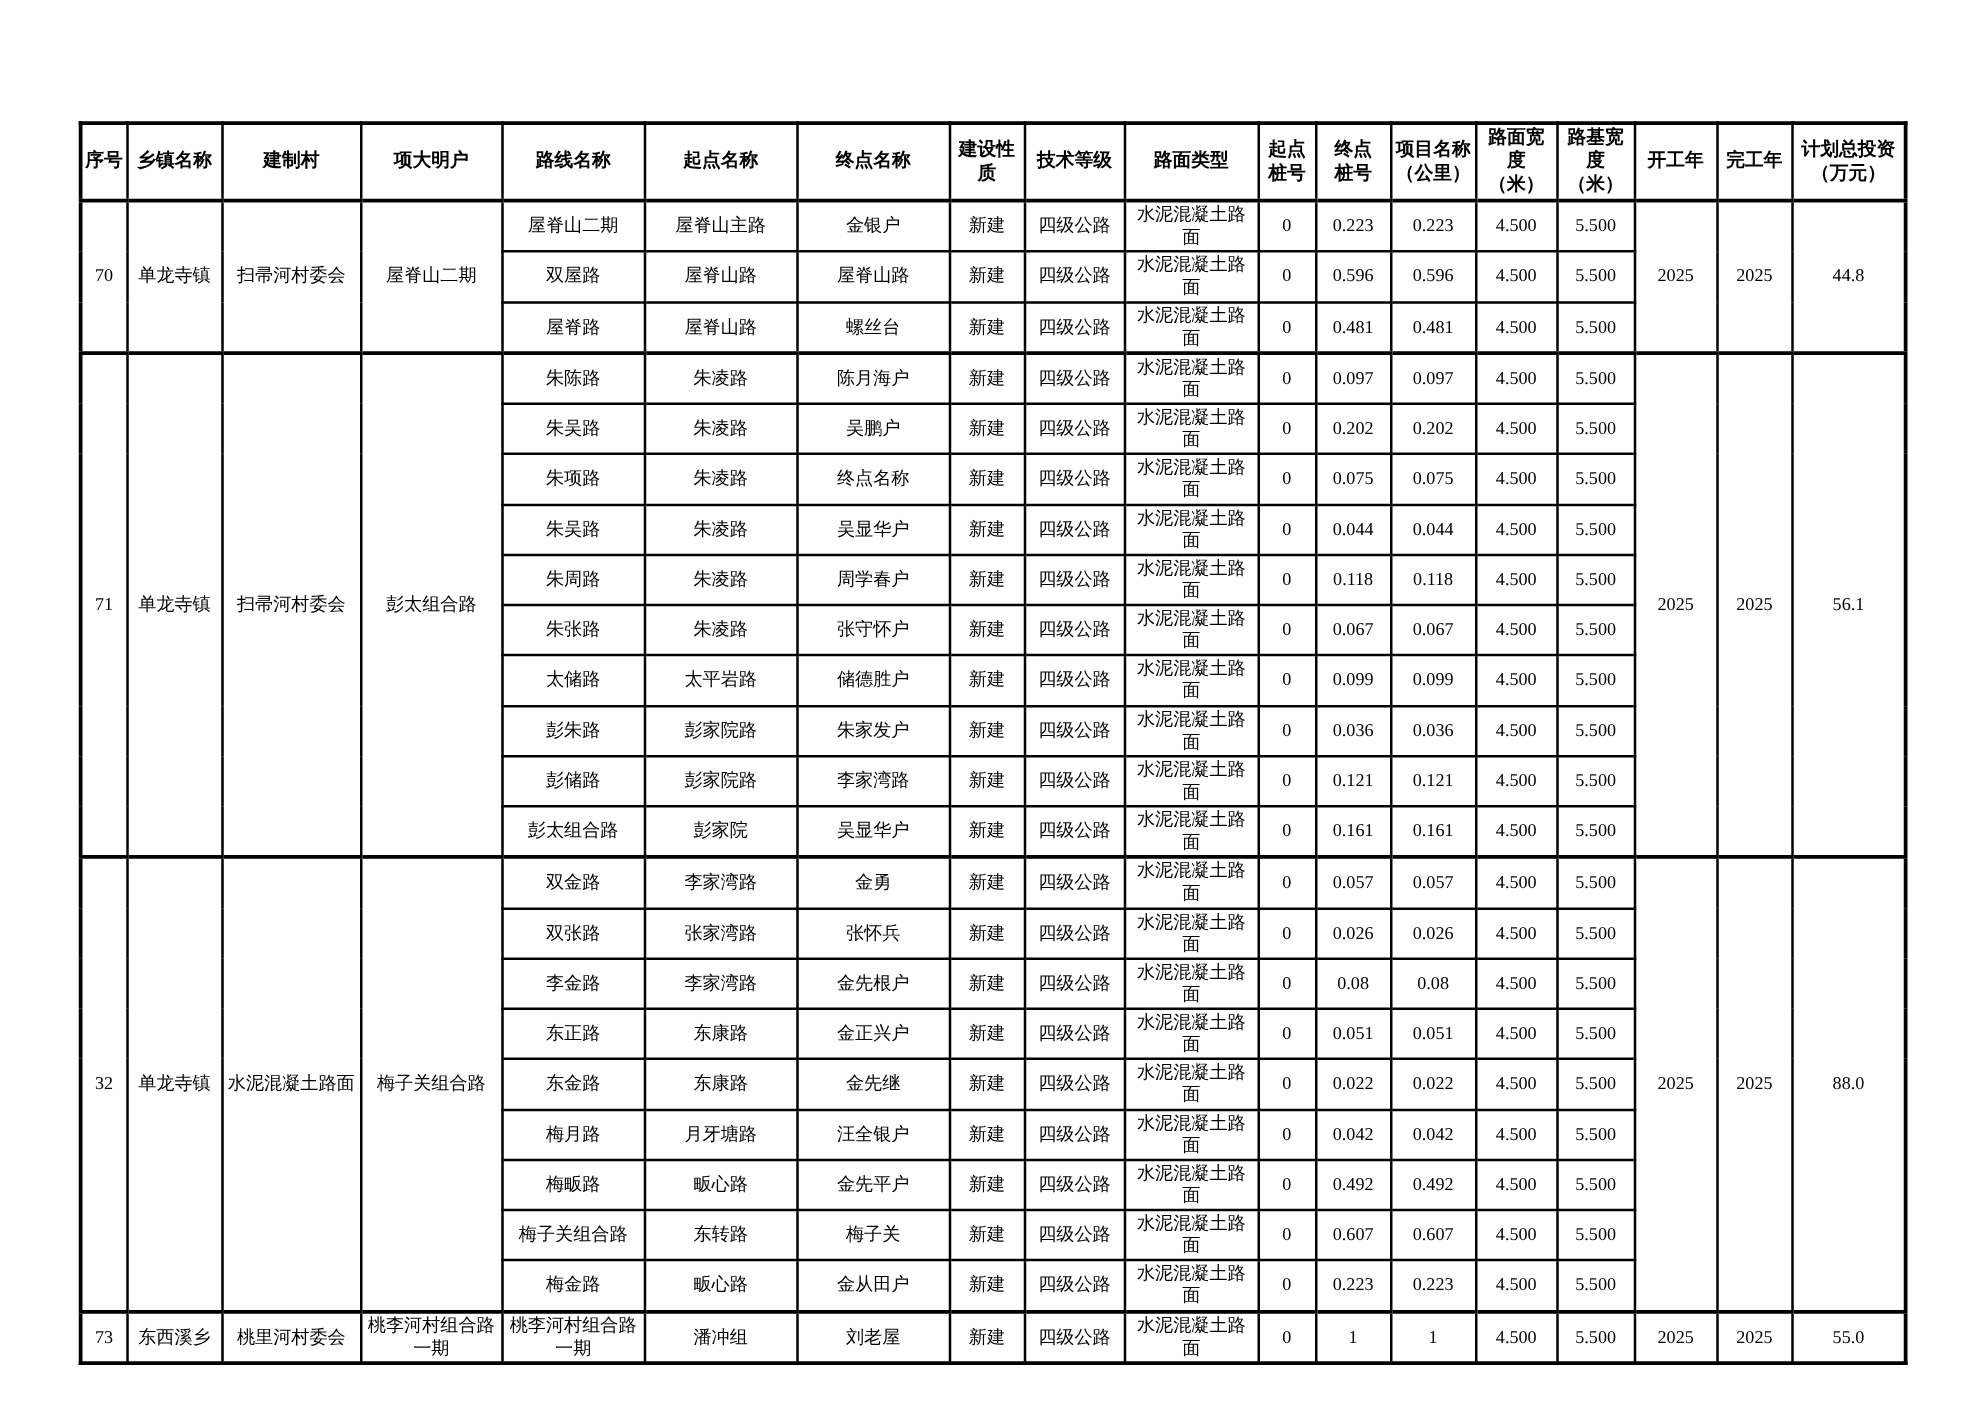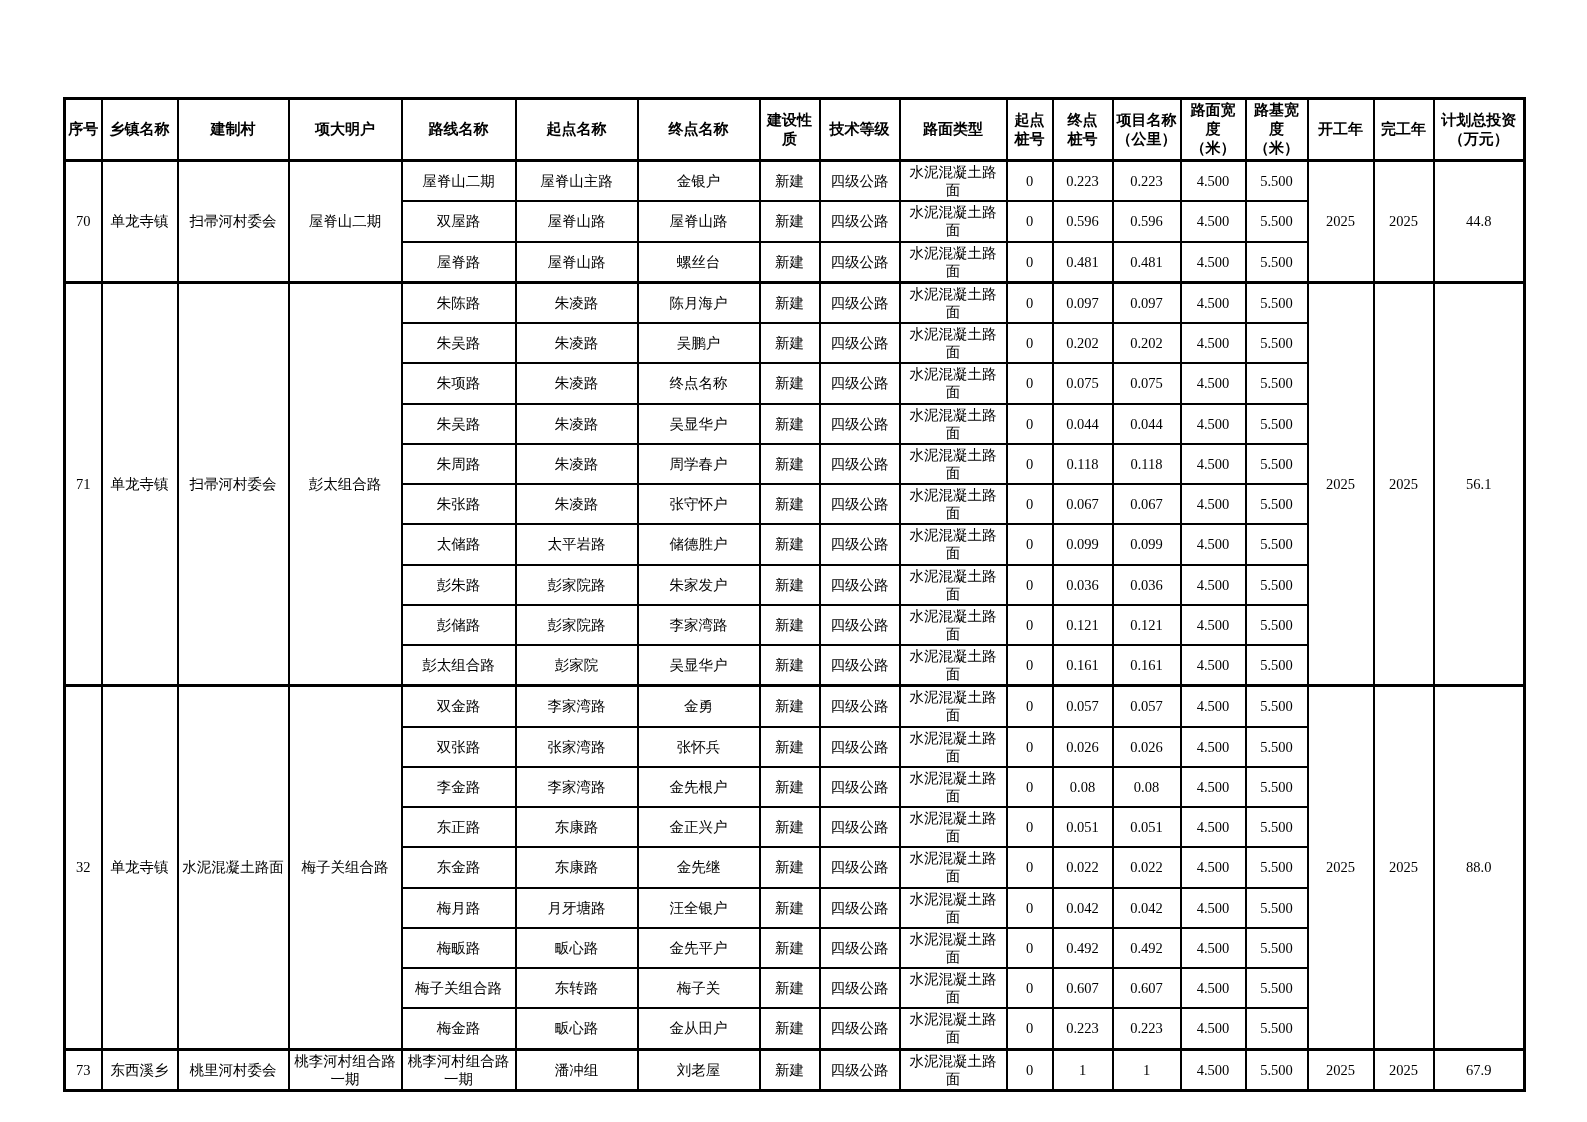--- a/index.html
+++ b/index.html
@@ -410,17 +410,17 @@
           <td>新建</td>
           <td>四级公路</td>
           <td>水泥混凝土路面</td>
           <td>0</td>
           <td>1</td>
           <td>1</td>
           <td>4.500</td>
           <td>5.500</td>
           <td>2025</td>
           <td>2025</td>
-          <td>67.9</td>
+          <td>55.0</td>
         </tr>
       </tbody>
   </table>
 </div>
 
 </body></html>

